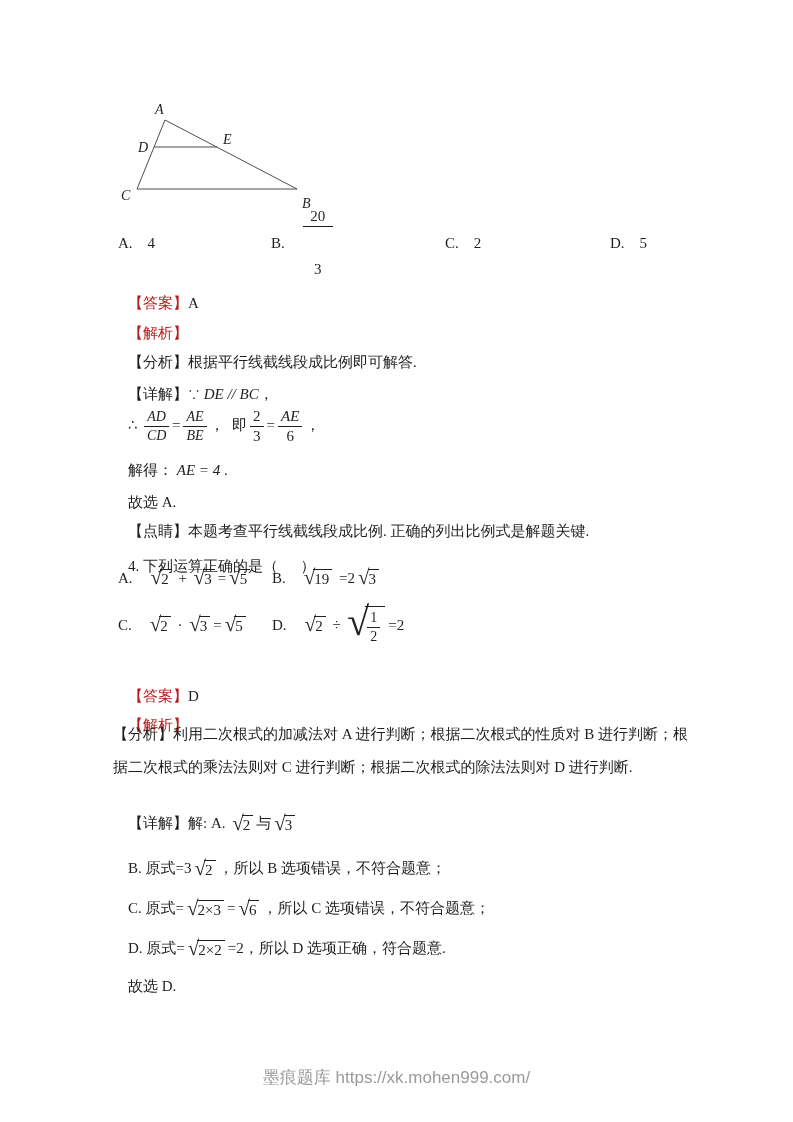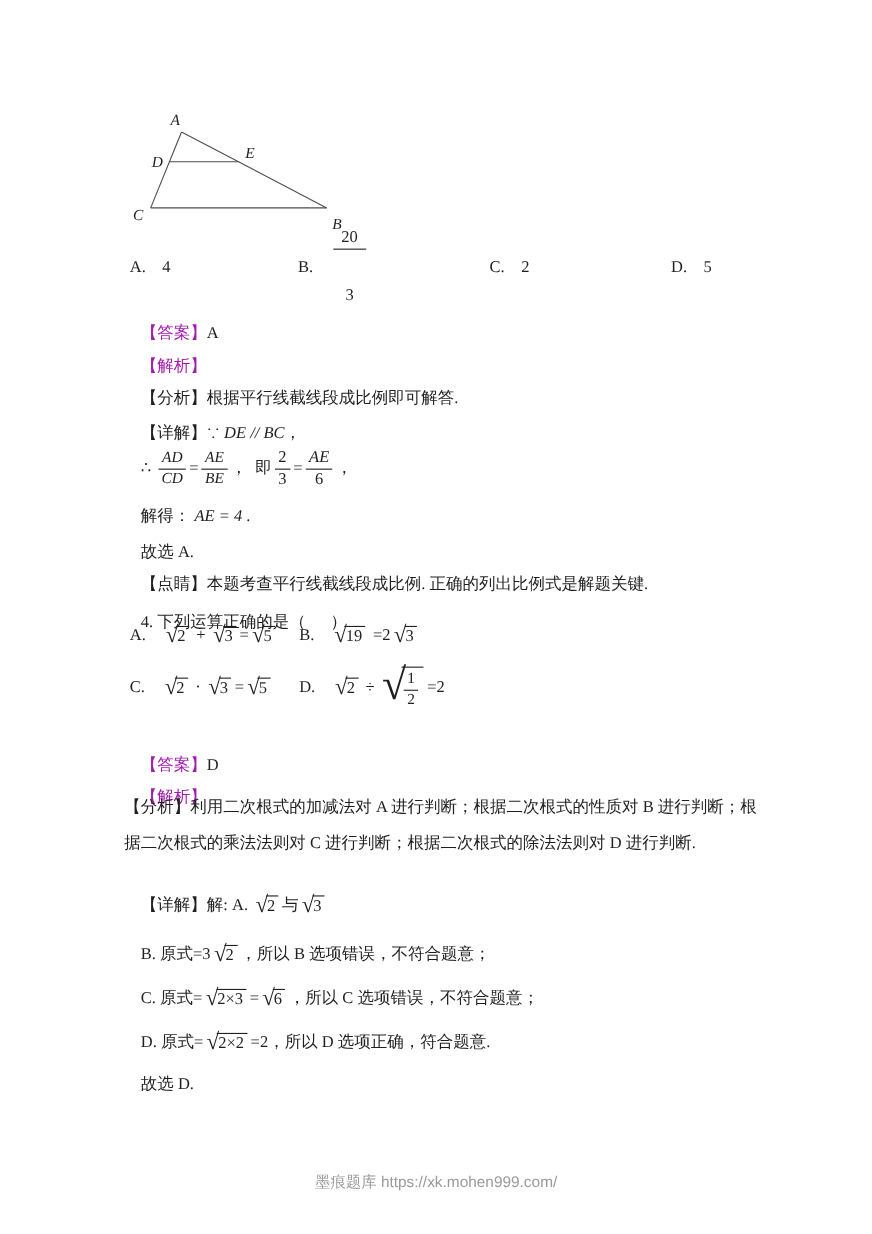--- a/index.html
+++ b/index.html
@@ -3,40 +3,40 @@
 <meta charset="utf-8">
 <style>
   html,body{margin:0;padding:0;}
   body{
     width:793px;height:1122px;background:#ffffff;position:relative;
     font-family:"Liberation Serif","DejaVu Serif",serif;
     color:#1f1f1f;font-size:15px;
   }
   .page{position:absolute;inset:0;background:#fff;overflow:hidden;}
   .line{position:absolute;left:113px;white-space:pre;line-height:20px;}
-  .marker{color:#a21caf;font-family:Liberation Mono, monospace;}
+  .marker{color:#b91c1c;font-family:Liberation Mono, monospace;}
   .math{font-style:italic;}
   .opt-row{position:absolute;left:0;top:0;width:793px;}
   .opt{position:absolute;display:inline-flex;align-items:center;white-space:pre;}
   .opt .olabel{margin-right:15px;}
   .frac{display:inline-block;vertical-align:middle;text-align:center;line-height:1.12;font-size:14px;margin:0 3px;}
   .frac .num{display:block;padding:0 3px 1px 3px;border-bottom:1px solid #1f1f1f;}
   .frac .den{display:block;padding-top:1px;}
   .sqrt{display:inline-flex;align-items:flex-start;vertical-align:middle;margin:0 3px;line-height:1;}
   .sqrt .sign{font-size:21px;line-height:0.82;font-style:normal;}
   .sqrt .rad{border-top:1.4px solid #1f1f1f;padding:2px 3px 0 1px;margin-left:-2px;font-size:15px;line-height:1.05;}
   .sqrt-big{display:inline-flex;align-items:flex-start;vertical-align:middle;margin:0 3px;line-height:1;}
   .sqrt-big .sign{font-size:40px;line-height:0.78;font-style:normal;}
   .sqrt-big .rad{border-top:1.4px solid #1f1f1f;padding:3px 5px 0 2px;margin-left:-4px;}
   .figure{position:absolute;left:118px;top:93px;}
   .figure line{stroke:#4d4d4d;stroke-width:1;}
   .figure text{font-family:"Liberation Serif","DejaVu Serif",serif;font-style:italic;font-size:14px;fill:#1f1f1f;}
   .para{white-space:normal;line-height:33px;}
   .footer{position:absolute;left:0;top:1066px;width:793px;text-align:center;
-    font-family:"Liberation Sans","DejaVu Sans",sans-serif;font-size:14px;color:#9a9a9a;}
+    font-family:"Liberation Sans","DejaVu Sans",sans-serif;font-size:17px;color:#9a9a9a;}
 </style>
 </head>
 <body>
 
 <div class="page">
 
   <svg class="figure" width="210" height="122" viewBox="0 0 210 122">
     <line x1="47" y1="27" x2="19" y2="96"></line>
     <line x1="47" y1="27" x2="179" y2="96"></line>
     <line x1="36" y1="54" x2="99" y2="54"></line>

